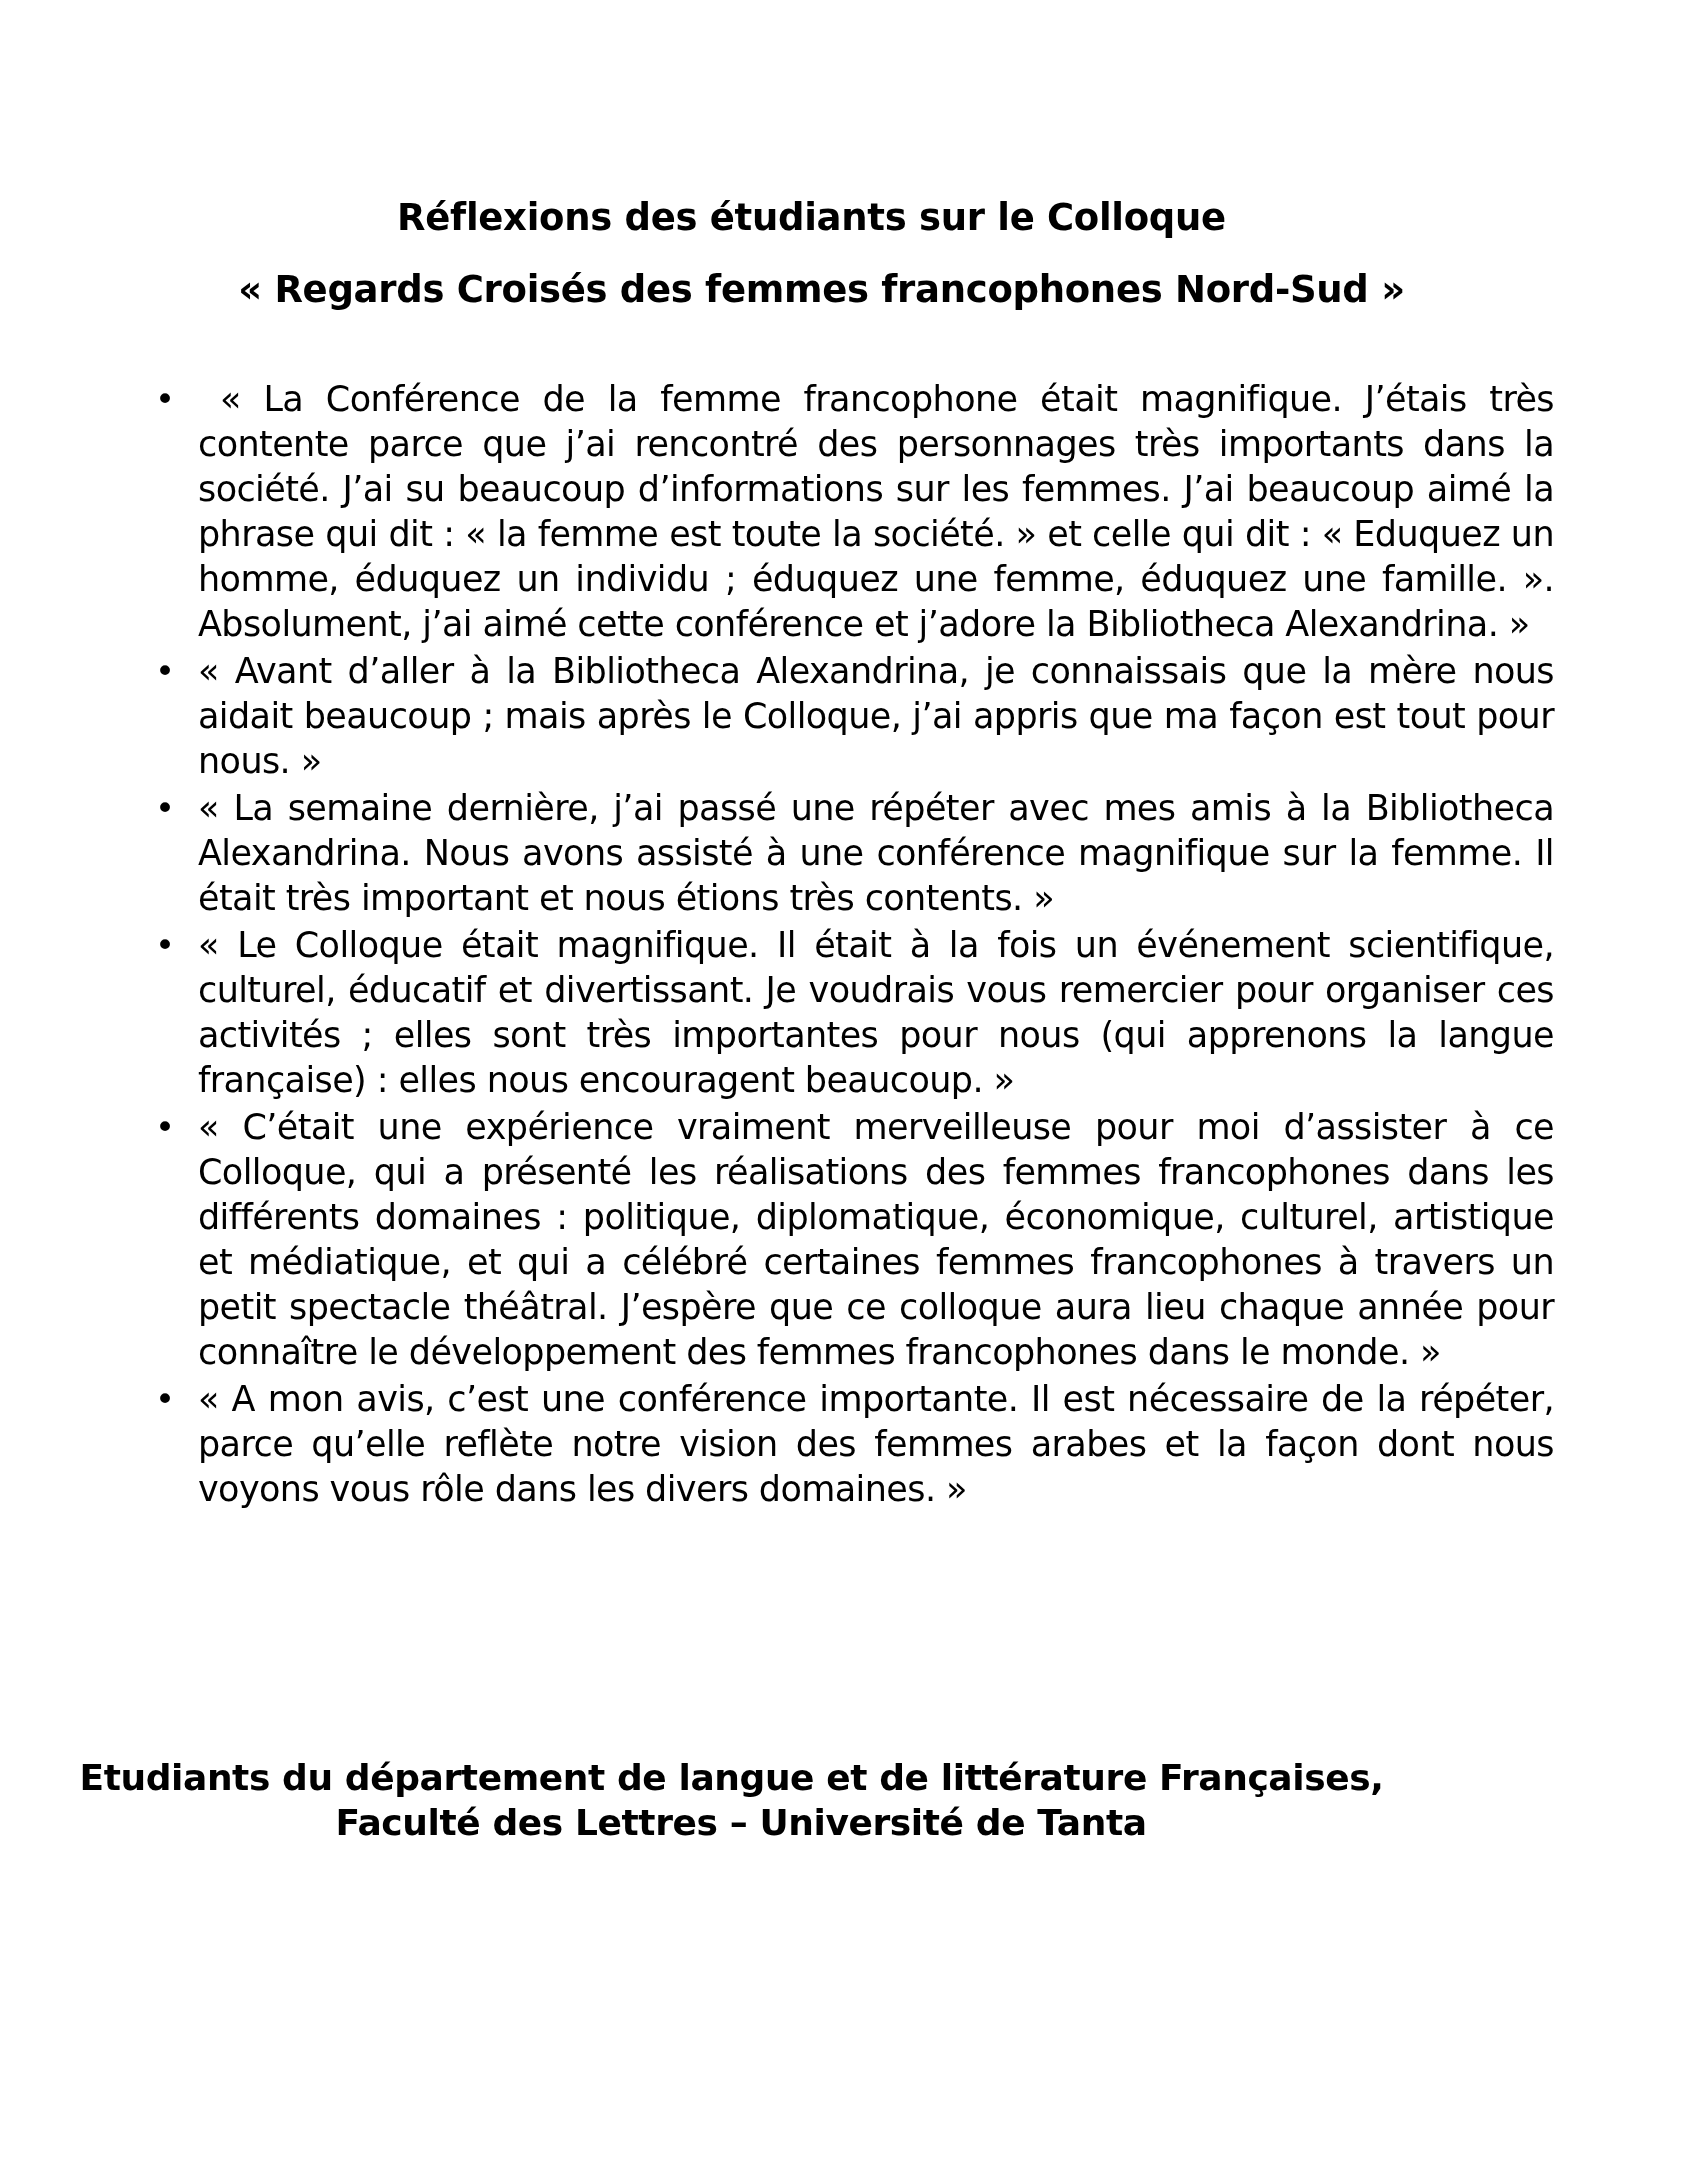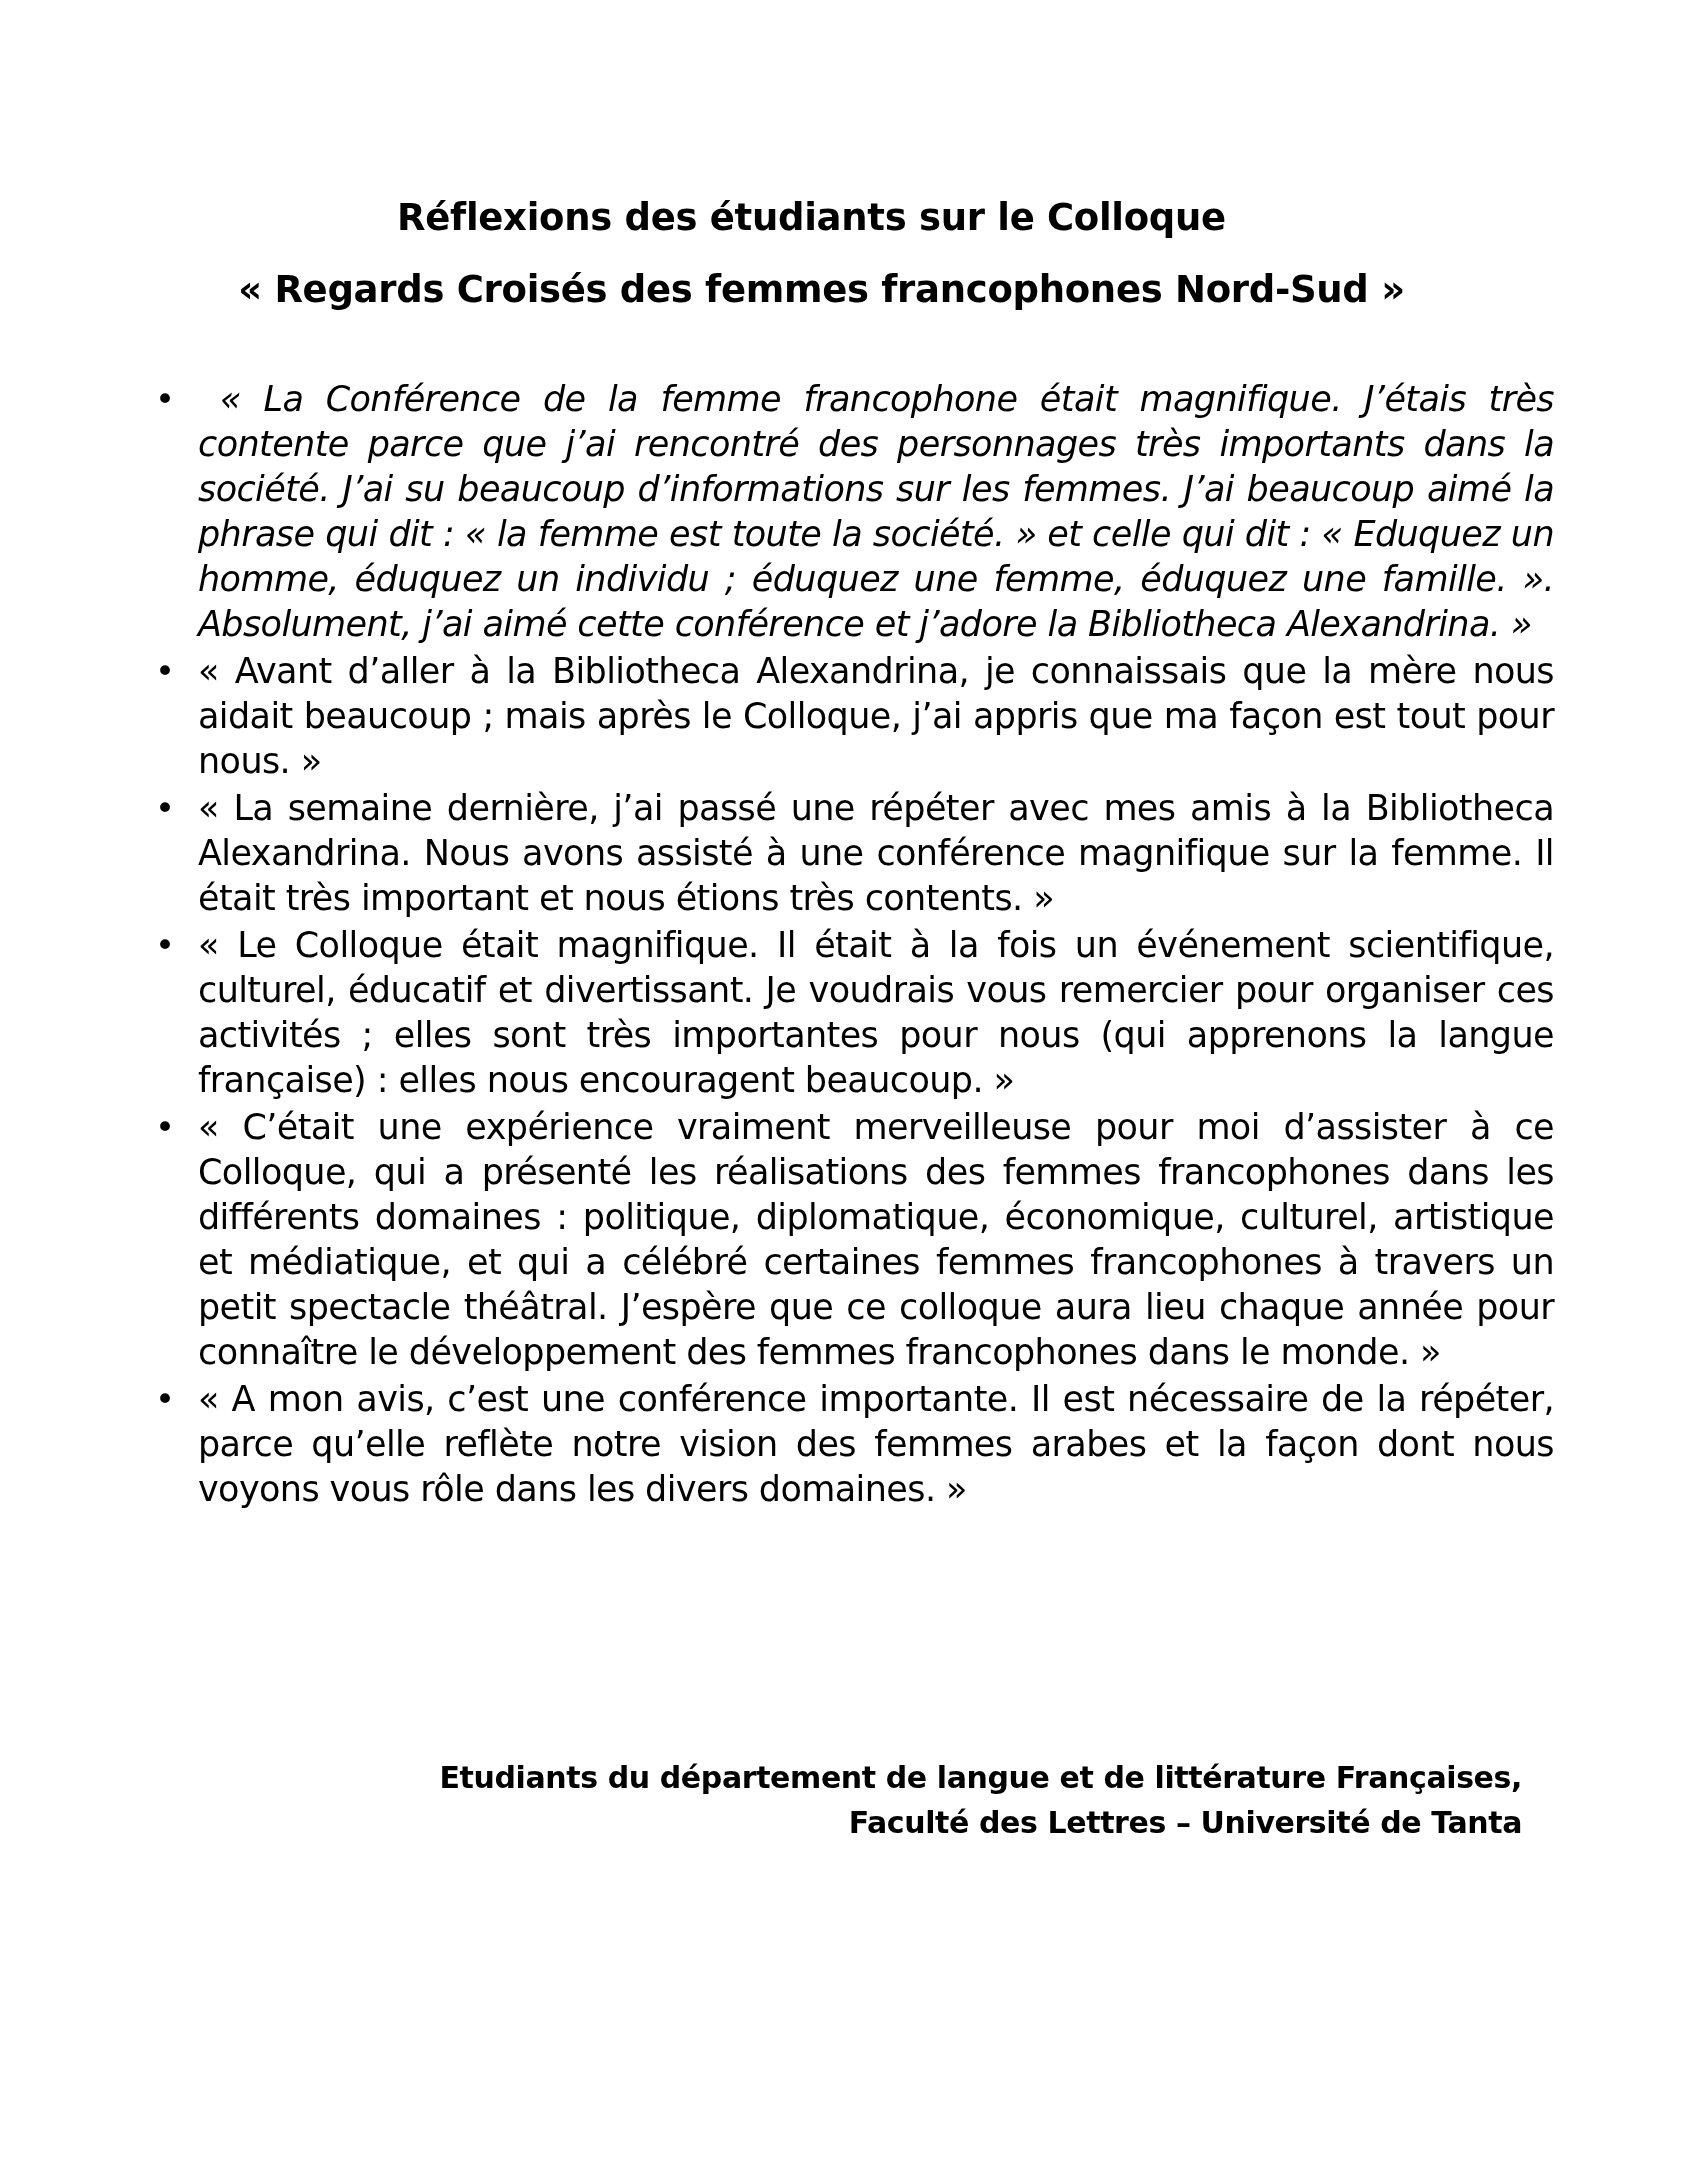--- a/index.html
+++ b/index.html
@@ -54,30 +54,30 @@
       word-spacing: 0px;
       margin: 0 0 2px 0;
     }
     .bullet {
       position: absolute;
       left: -43px;
       top: 0;
       font-size: 34px;
       line-height: 45px;
     }
-    .quote-text.lead-space { padding-left: 22px; display: inline; font-style: italic; }
+    .quote-text.lead-space { padding-left: 22px; display: inline; }
 
     .signature {
       position: absolute;
       left: 0;
       top: 1755px;
       width: 1522px;
-      text-align: right;
+      text-align: center;
       font-weight: bold;
-      font-size: 30px;
+      font-size: 36px;
       line-height: 45px;
       letter-spacing: -0.4px;
     }
     .signature-line { display: block; }
     .signature-line-1 { margin-left: -59px; }
     .signature-line-2 { margin-left: -40px; }
   </style>
 </head>
 <body>
 

